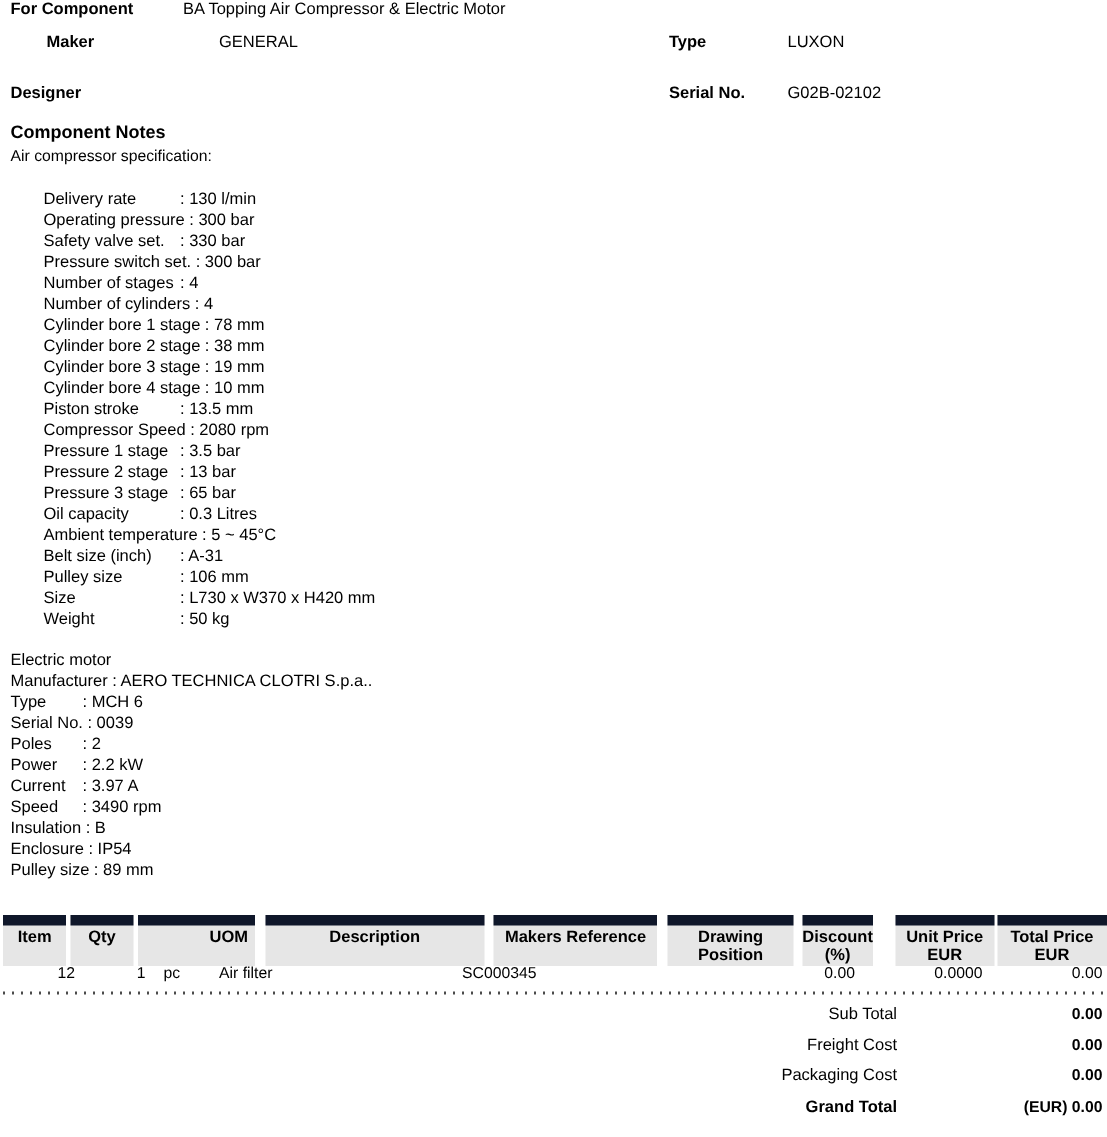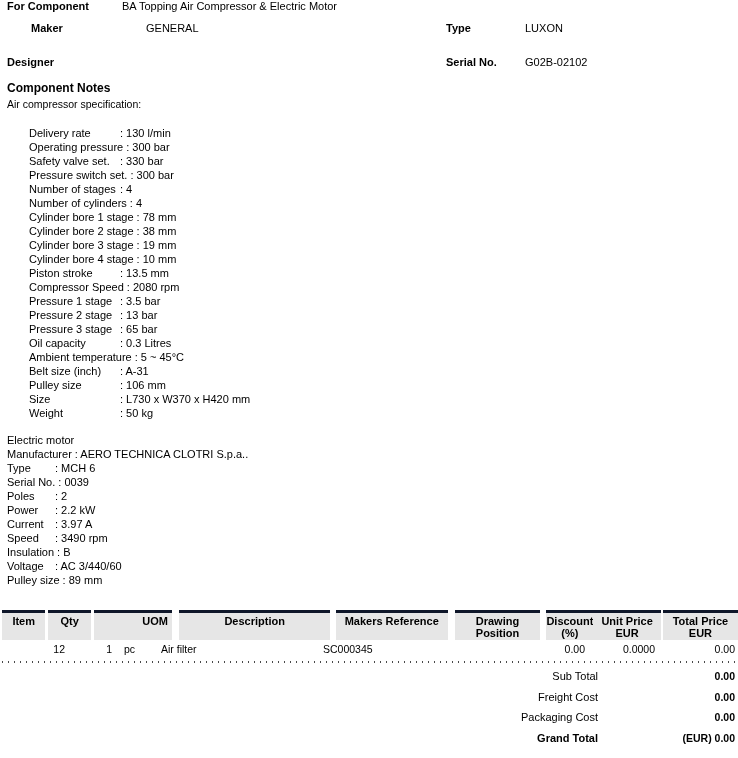--- a/index.html
+++ b/index.html
@@ -26,34 +26,34 @@
   #compressor-specs{top:126px;margin-left:22px;}
   #motor-block{top:433px;}
   .spec-line{height:14px;line-height:14px;white-space:nowrap;}
   .spec-label{display:inline-block;padding-right:3px;}
   .c-spec .spec-label{min-width:88px;}
   .m-spec .spec-label{min-width:45px;}
   .motor-heading{height:14px;line-height:14px;}
 
   
   .tbl-header{position:absolute;left:0;top:610px;width:738px;display:flex;}
-  .th{border-top:3px solid #0f172a;background:#e6e6e6;height:25px;padding-top:2px;
+  .th{border-top:7px solid #0f172a;background:#e6e6e6;height:25px;padding-top:2px;
       text-align:center;font-weight:bold;font-size:11px;box-sizing:content-box;}
   .th div{line-height:12px;}
   .tbl-row{position:absolute;left:0;top:643px;width:738px;display:flex;font-size:10.5px;justify-content:flex-end;}
   .td{white-space:nowrap;overflow:hidden;}
 
   .c-item{width:45px;margin-left:2px;}
   .c-qty{width:44px;margin-left:3px;}
   .c-uom{width:36px;margin-left:3px;padding-left:44px;}
   .c-description{width:156px;margin-left:7px;}
   .c-makers_reference{width:116px;margin-left:6px;}
   .c-drawing_position{width:89px;margin-left:7px;}
   .c-discount{width:47px;margin-left:6px;}
-  .c-unit_price{width:70px;}
+  .c-unit_price{width:70px;margin-left:15px;}
   .c-total_price{width:78px;margin-left:2px;}
 
   .td.c-item,.td.c-qty,.td.c-discount,.td.c-unit_price,.td.c-total_price{text-align:right;padding-right:3px;box-sizing:border-box;}
   .td.c-uom{padding-left:6px;box-sizing:border-box;}
 
   .dotted{position:absolute;left:2px;top:661px;width:734px;height:2px;
     background:repeating-linear-gradient(to right,#4a4a4a 0 1.5px,transparent 1.5px 6px);}
 
   
   .totals{position:absolute;left:0;top:669px;width:738px;}
@@ -121,21 +121,21 @@
     <div class="motor-heading">Electric motor</div>
     <div id="motor-specs">
         <div class="spec-line m-spec"><span class="spec-label">Manufacturer</span><span class="spec-value">: AERO TECHNICA CLOTRI S.p.a..</span></div>
         <div class="spec-line m-spec"><span class="spec-label">Type</span><span class="spec-value">: MCH 6</span></div>
         <div class="spec-line m-spec"><span class="spec-label">Serial No.</span><span class="spec-value">: 0039</span></div>
         <div class="spec-line m-spec"><span class="spec-label">Poles</span><span class="spec-value">: 2</span></div>
         <div class="spec-line m-spec"><span class="spec-label">Power</span><span class="spec-value">: 2.2 kW</span></div>
         <div class="spec-line m-spec"><span class="spec-label">Current</span><span class="spec-value">: 3.97 A</span></div>
         <div class="spec-line m-spec"><span class="spec-label">Speed</span><span class="spec-value">: 3490 rpm</span></div>
         <div class="spec-line m-spec"><span class="spec-label">Insulation</span><span class="spec-value">: B</span></div>
-        <div class="spec-line m-spec"><span class="spec-label">Voltage</span><span class="spec-value">: AC 3/440/60</span></div>
+        <div class="spec-line m-spec"><span class="spec-label">Enclosure</span><span class="spec-value">: IP54</span></div>
         <div class="spec-line m-spec"><span class="spec-label">Pulley size</span><span class="spec-value">: 89 mm</span></div>
       </div>
   </div>
 
   <div id="tbl-header" class="tbl-header">
       <div class="th c-item">
         <div class="th-l1">Item</div>
       </div>
       <div class="th c-qty">
         <div class="th-l1">Qty</div>

